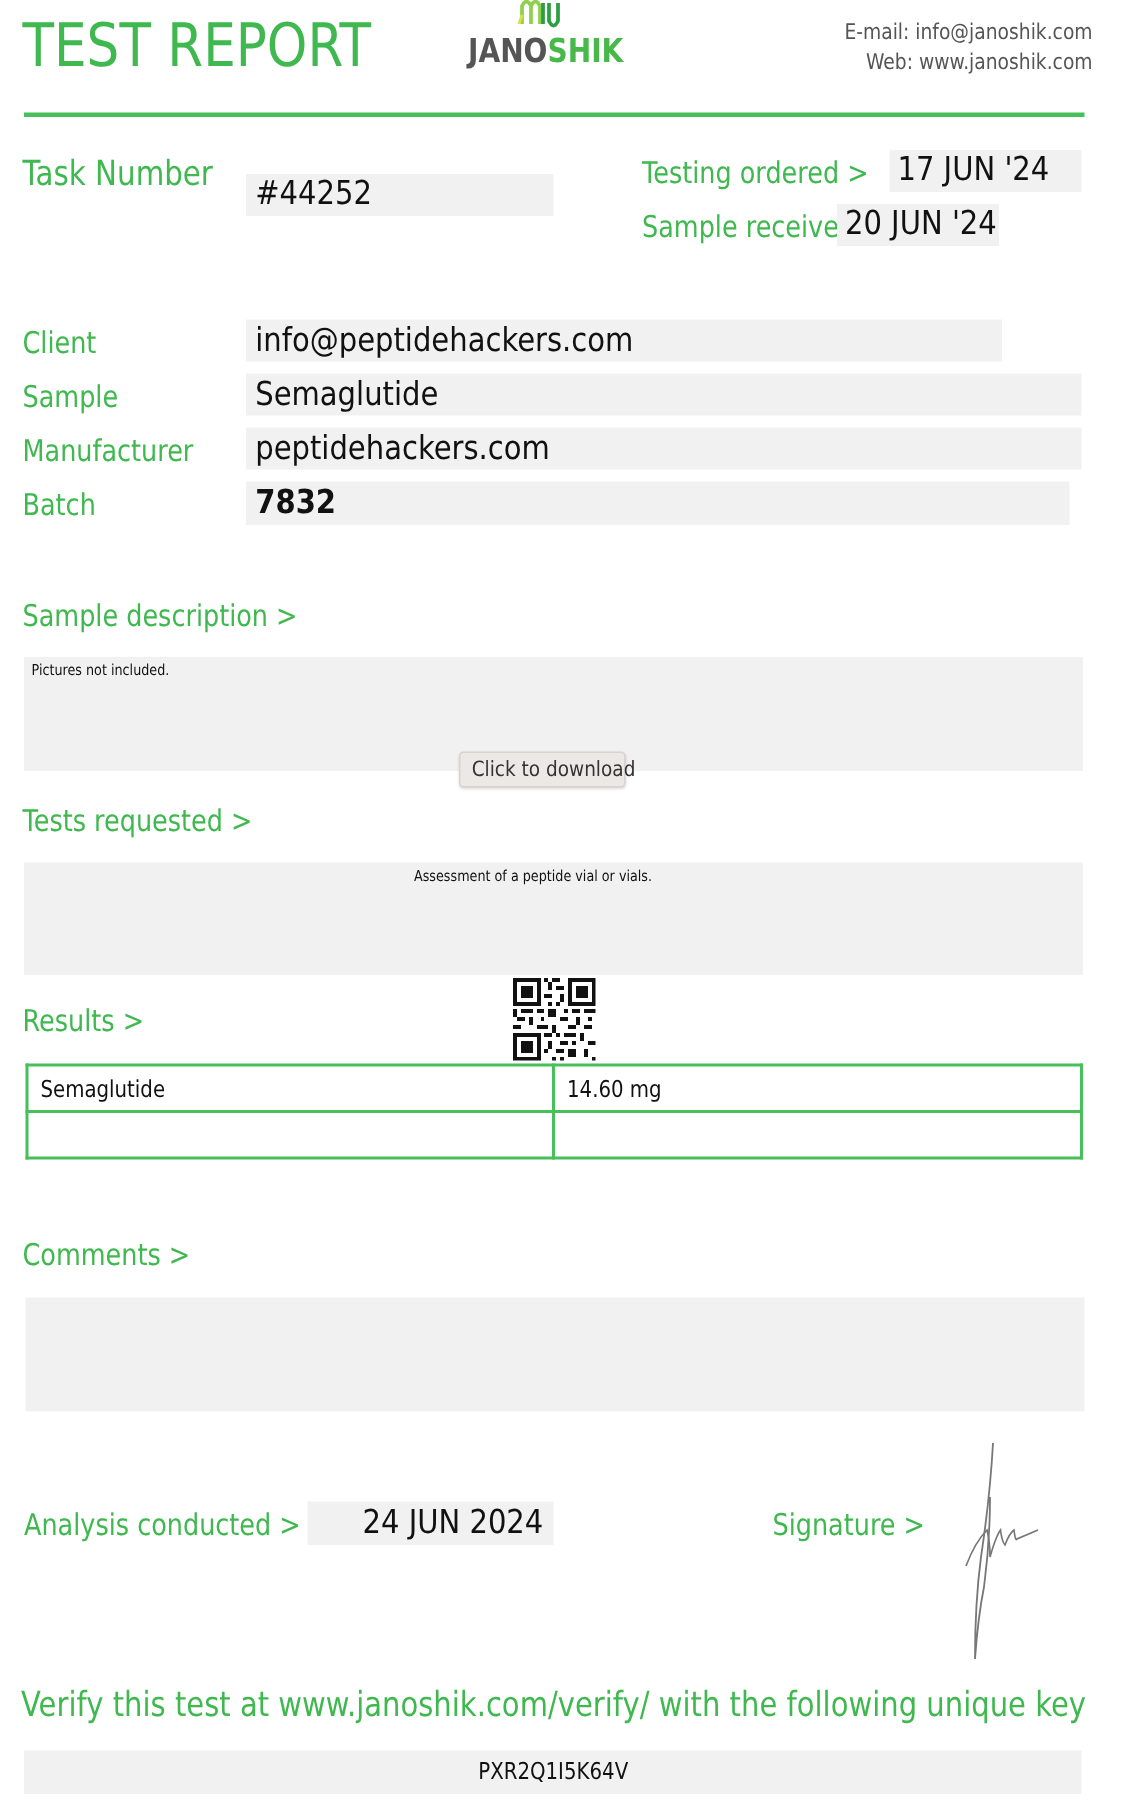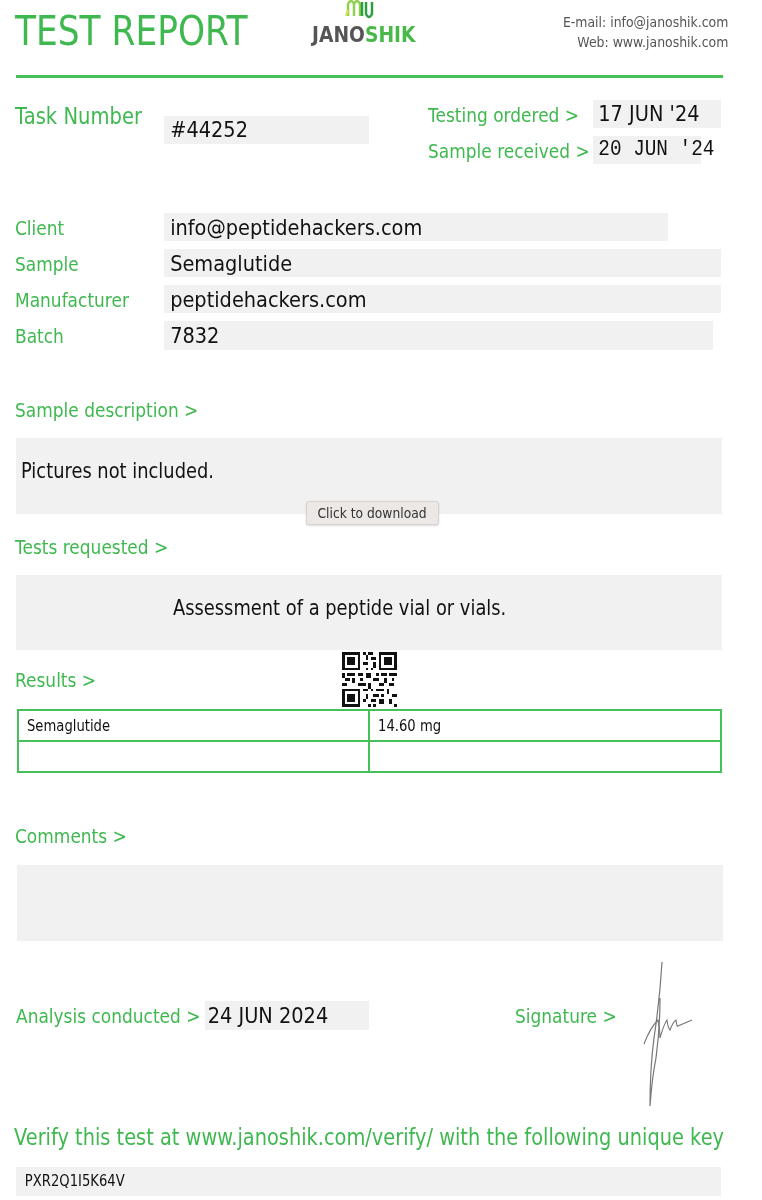--- a/index.html
+++ b/index.html
@@ -10,30 +10,30 @@
     .logo { left: 312px; top: -4px; width: 120px; height: 56px; }
     .logo-text { position: absolute; left: 0; top: 26px; font-size: 22px; font-weight: bold; white-space: nowrap; transform: scaleX(0.85); transform-origin: left top; }
     .logo-text .dark { color: #555; }
     .logo-text .lite { color: #48b848; }
     .contact { right: 34px; top: 12px; text-align: right; font-size: 14.5px; color: #555; line-height: 20px; transform: scaleX(0.86); transform-origin: right top; white-space: nowrap; }
     .rule { left: 16px; top: 75px; width: 707px; height: 3px; background: #47c05a; }
     .lbl { font-size: 20px; color: #3fb84f; white-space: nowrap; transform: scaleX(0.85); transform-origin: left top; }
     .val-box { background: #f1f1f1; }
     .val { font-size: 22px; color: #111; white-space: nowrap; transform: scaleX(0.88); transform-origin: left top; padding-left: 7px; }
     .sec-lbl { font-size: 20px; color: #3fb84f; white-space: nowrap; transform: scaleX(0.85); transform-origin: left top; }
-    .textbox { background: #f1f1f1; font-size: 21px; color: #111; padding: 21px 5px; }
+    .textbox { background: #f1f1f1; font-size: 10px; color: #111; padding: 4px 5px; }
     .textbox span { display: inline-block; transform: scaleX(0.85); transform-origin: left top; white-space: nowrap; }
-    .dl-btn { left: 306px; top: 501px; width: 133px; height: 24px; background: #ece8e6; border: 1px solid #d8d3d0; border-radius: 3px; font-size: 14px; color: #333; text-align: center; line-height: 22px; box-shadow: 0 1px 2px rgba(0,0,0,0.15); cursor: pointer; }
+    .dl-btn { left: 306px; top: 501px; width: 111px; height: 24px; background: #ece8e6; border: 1px solid #d8d3d0; border-radius: 3px; font-size: 14px; color: #333; text-align: center; line-height: 22px; box-shadow: 0 1px 2px rgba(0,0,0,0.15); cursor: pointer; }
     .dl-btn span { display: inline-block; transform: scaleX(0.88); white-space: nowrap; }
     table.results { position: absolute; left: 17px; top: 709px; width: 705px; border-collapse: collapse; }
     table.results td { border: 2px solid #47c05a; height: 31px; font-size: 15.5px; padding: 0 8px; color: #111; }
     table.results td span { display: inline-block; transform: scaleX(0.85); transform-origin: left center; white-space: nowrap; }
     .qr { left: 342px; top: 652px; width: 55px; height: 55px; }
     .comments-box { left: 17px; top: 865px; width: 706px; height: 76px; background: #f1f1f1; }
-    .key-box { left: 16px; top: 1167px; width: 705px; height: 29px; background: #f1f1f1; font-size: 15.5px; line-height: 29px; color: #111; }
+    .key-box { left: 16px; top: 1167px; width: 705px; height: 29px; background: #f1f1f1; text-align: center; font-size: 15.5px; line-height: 29px; color: #111; }
     .key-box span { display: inline-block; transform: scaleX(0.85); white-space: nowrap; }
     .verify { left: 14px; top: 1124px; font-size: 23px; color: #3fb84f; white-space: nowrap; transform: scaleX(0.842); transform-origin: left top; }
   </style>
 </head>
 <body>
 
 <div class="abs title">TEST REPORT</div>
 
 <div class="abs logo">
   <svg width="120" height="26" viewBox="0 0 120 26" style="position:absolute;left:0;top:0;">
@@ -55,41 +55,41 @@
 <div class="abs val-box" style="left:164px;top:116px;width:205px;height:28px;">
   <div class="val" style="line-height:28px;">#44252</div>
 </div>
 
 <div class="abs lbl" style="left:428px;top:103px;">Testing ordered  &gt;</div>
 <div class="abs val-box" style="left:593px;top:100px;width:128px;height:28px;">
   <div class="val" style="line-height:28px;padding-left:6px;">17 JUN '24</div>
 </div>
 
 <div class="abs lbl" style="left:428px;top:139px;">Sample received &gt;</div>
-<div class="abs val-box" style="left:593px;top:136px;width:108px;height:28px;font-family:Liberation Mono, monospace;">
+<div class="abs val-box" style="left:558px;top:136px;width:108px;height:28px;">
   <div class="val" style="line-height:28px;padding-left:6px;">20 JUN '24</div>
 </div>
 
 <div class="abs lbl" style="left:15px;top:216px;">Client</div>
 <div class="abs val-box" style="left:164px;top:213px;width:504px;height:28px;">
   <div class="val" style="line-height:30px;">info@peptidehackers.com</div>
 </div>
 
 <div class="abs lbl" style="left:15px;top:252px;">Sample</div>
 <div class="abs val-box" style="left:164px;top:249px;width:557px;height:28px;">
   <div class="val" style="line-height:30px;">Semaglutide</div>
 </div>
 
 <div class="abs lbl" style="left:15px;top:288px;">Manufacturer</div>
 <div class="abs val-box" style="left:164px;top:285px;width:557px;height:28px;">
   <div class="val" style="line-height:30px;">peptidehackers.com</div>
 </div>
 
 <div class="abs lbl" style="left:15px;top:324px;">Batch</div>
-<div class="abs val-box" style="left:164px;top:321px;width:549px;height:29px;">
+<div class="abs val-box" style="left:164px;top:321px;width:549px;height:29px;font-weight:bold;">
   <div class="val" style="line-height:30px;">7832</div>
 </div>
 
 <div class="abs sec-lbl" style="left:15px;top:398px;">Sample description &gt;</div>
 <div class="abs textbox" style="left:16px;top:438px;width:706px;height:76px;">
   <span>Pictures not included.</span>
 </div>
 <div class="abs dl-btn">
   <span>Click to download</span>
 </div>
@@ -168,21 +168,21 @@
   </tr>
 </tbody>
   </table>
 
 <div class="abs sec-lbl" style="left:15px;top:824px;">Comments &gt;</div>
 <div class="abs comments-box">
   <span></span>
 </div>
 
 <div class="abs lbl" style="left:16px;top:1004px;">Analysis conducted &gt;</div>
-<div class="abs val-box" style="left:205px;top:1001px;width:164px;height:29px;">
+<div class="abs val-box" style="left:205px;top:1001px;width:164px;height:29px;padding-left:34px;">
   <div class="val" style="line-height:30px;padding-left:3px;">24 JUN 2024</div>
 </div>
 
 <div class="abs lbl" style="left:515px;top:1004px;">Signature &gt;</div>
 <svg class="abs" style="left:630px;top:958px;" width="70" height="152" viewBox="0 0 70 152">
   <path d="M32 4 Q30 40 24 80 Q20 110 20 148 Q22 120 26 100 Q30 70 30 40" stroke="#777" stroke-width="1.2" fill="none"></path>
   <path d="M14 86 Q20 70 28 62 Q30 70 30 80 Q34 66 37 62 Q38 70 40 72 Q43 64 46 62 Q47 70 48 68 L62 62" stroke="#777" stroke-width="1.1" fill="none"></path>
 </svg>
 
 <div class="abs verify">Verify this test at www.janoshik.com/verify/ with the following unique key</div>

